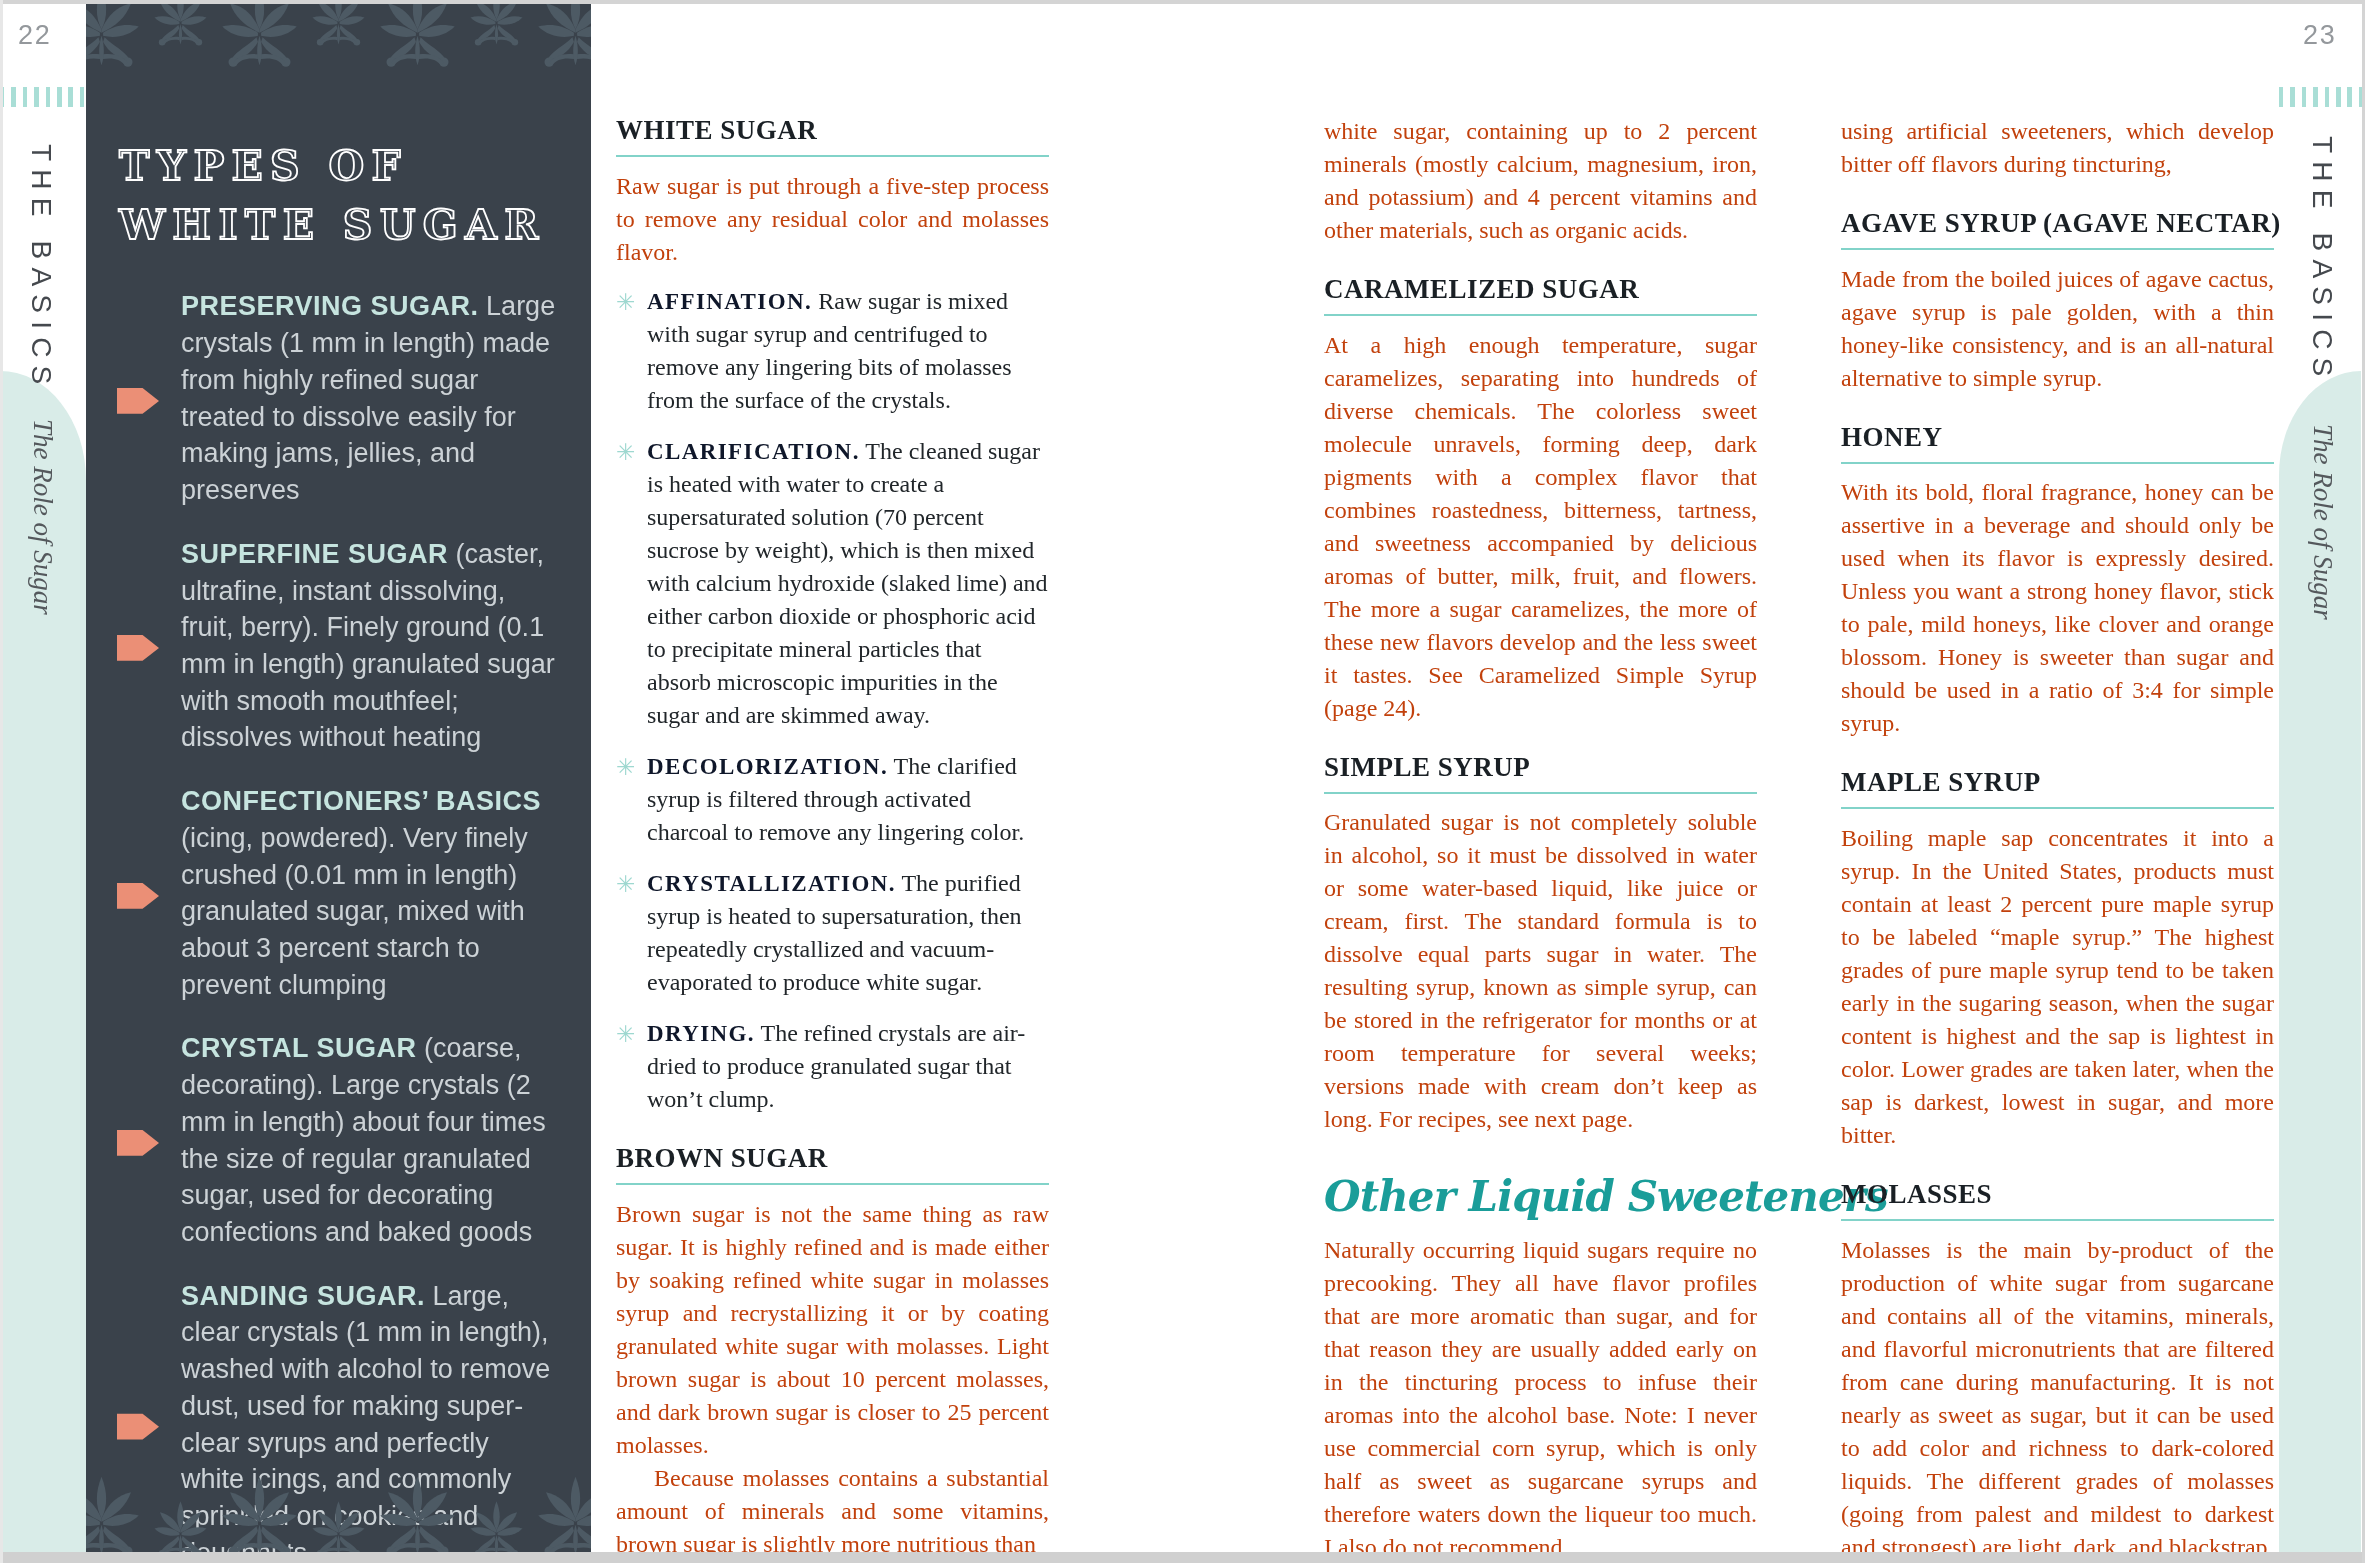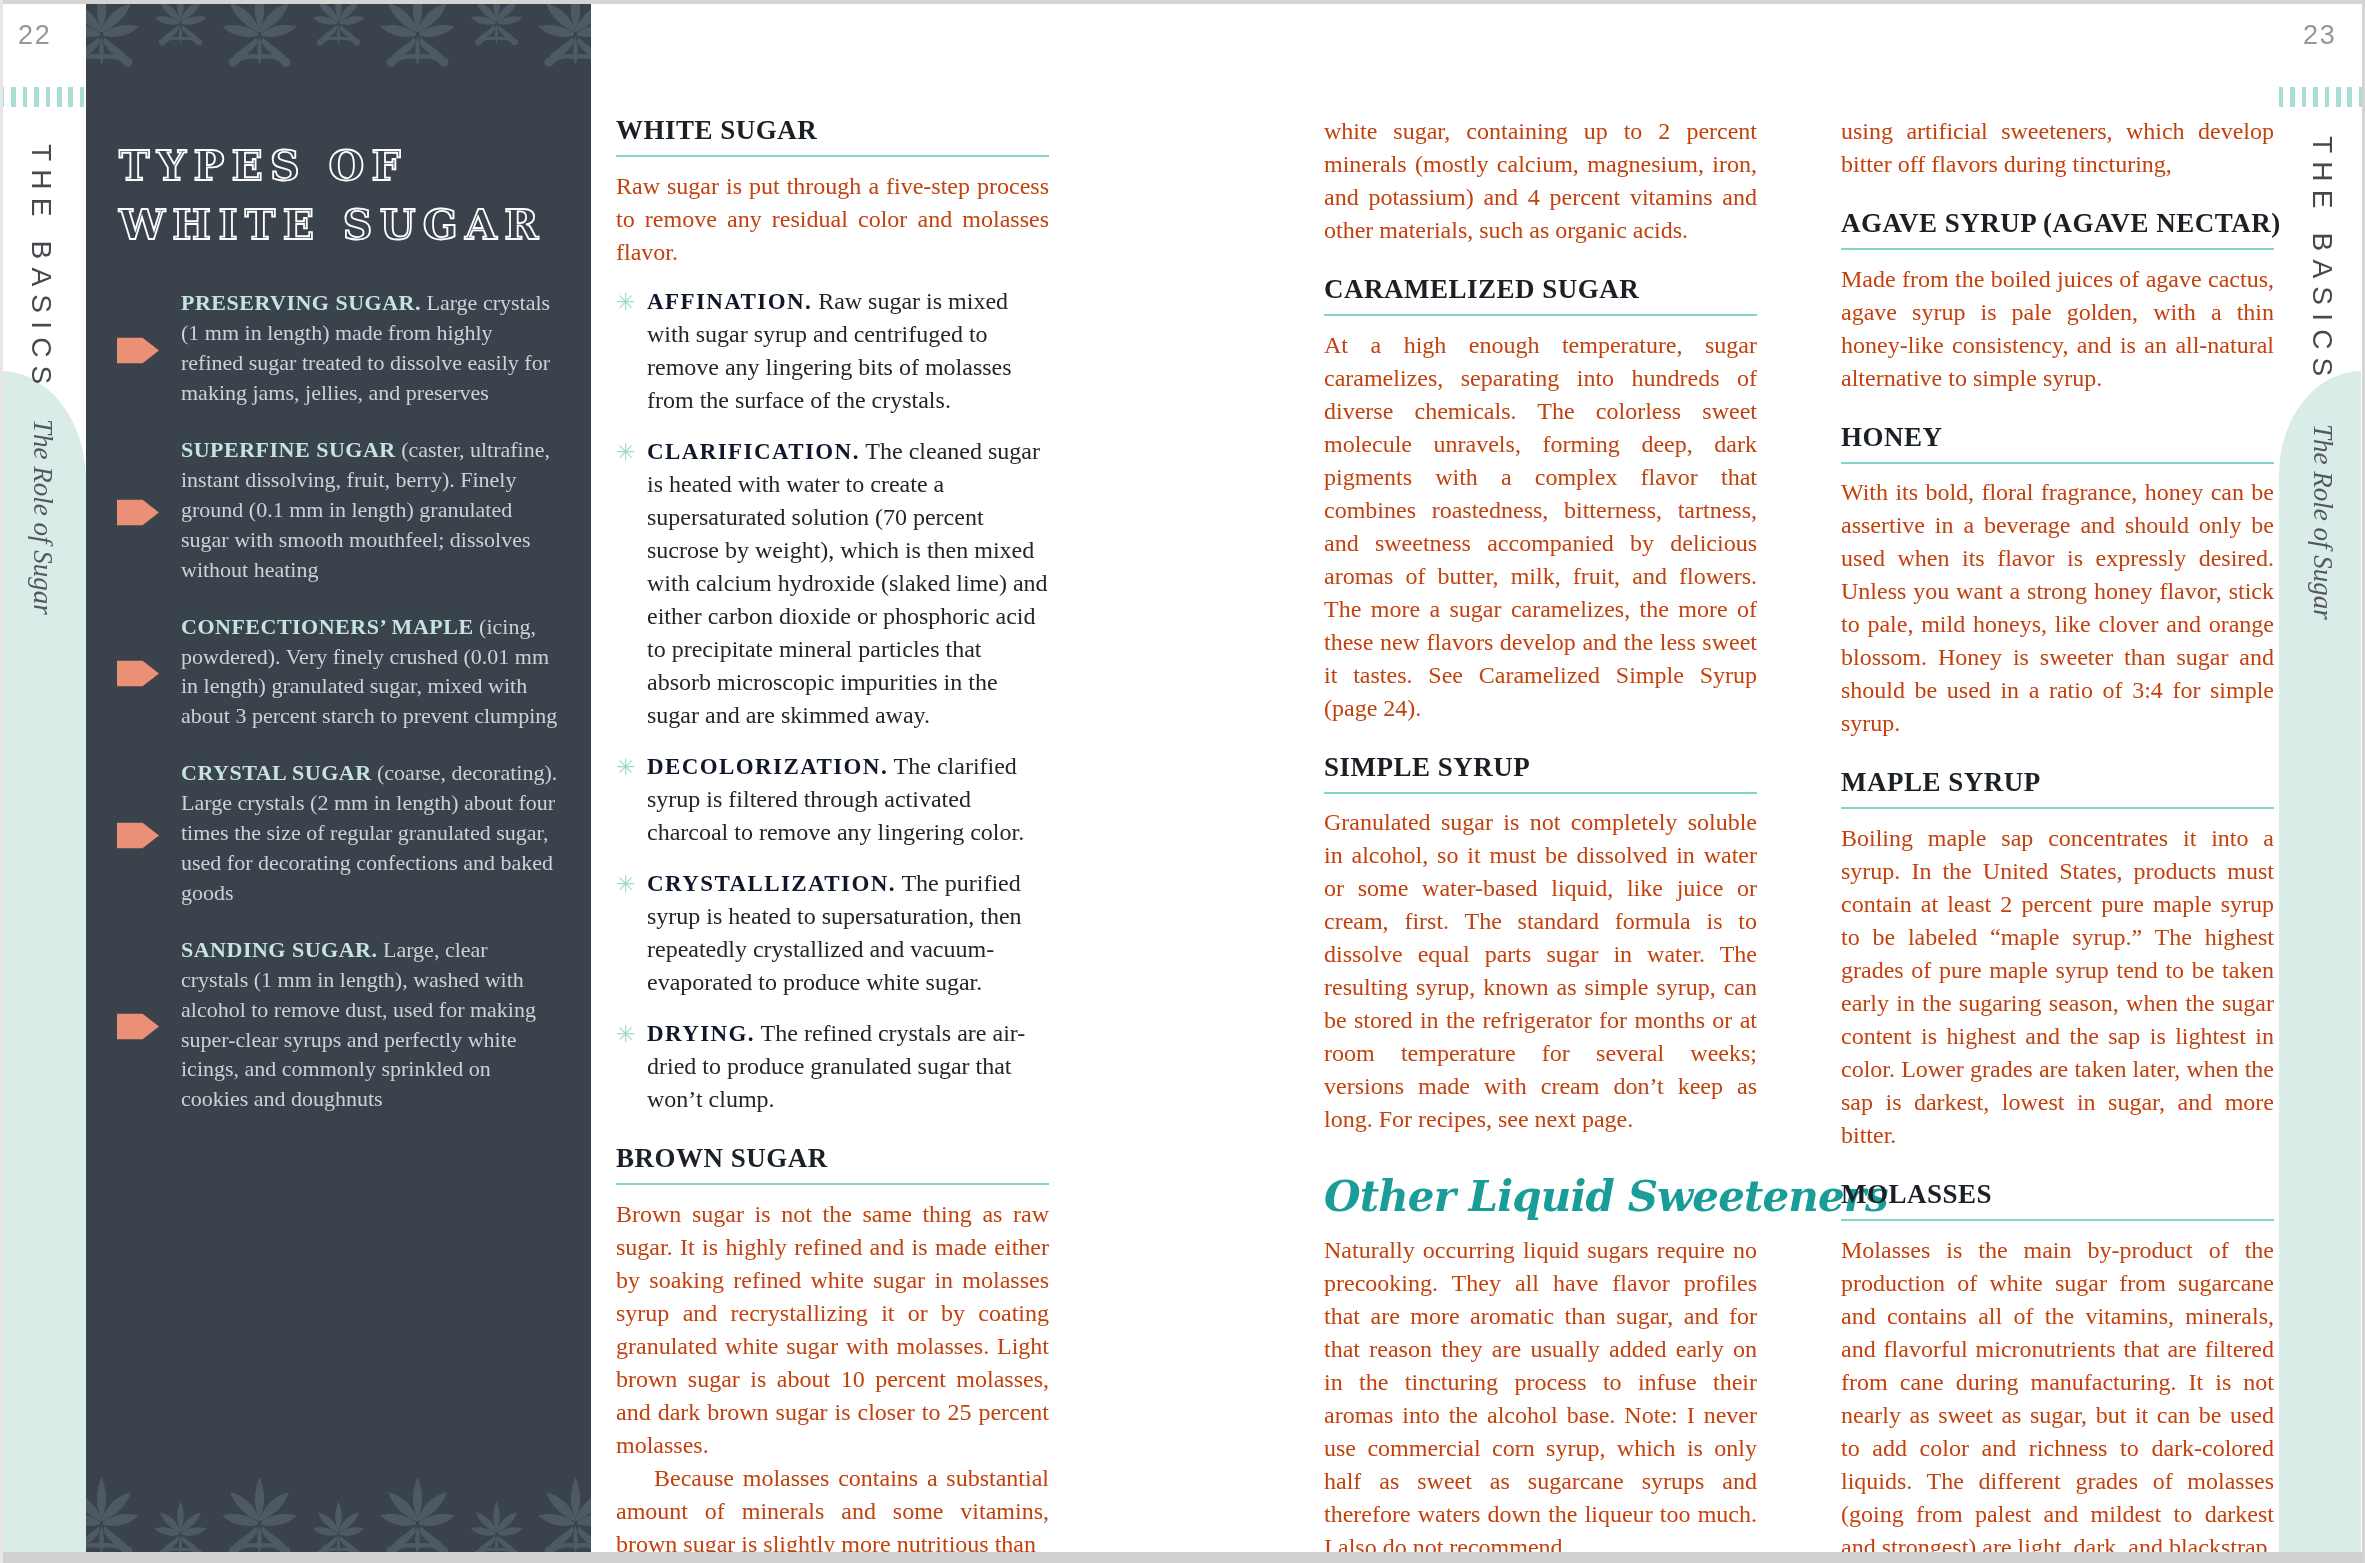--- a/index.html
+++ b/index.html
@@ -47,21 +47,21 @@
   .pattern-bottom .motif-sm{margin-bottom:11px;}
   .motif-lg{width:146px;height:160px;}
   .motif-sm{width:102px;height:113px;}
 
   .sidebar-title{margin:133px 0 0 33px;font-family:"DejaVu Serif",serif;font-weight:700;
                  font-size:41px;line-height:1.45;letter-spacing:7.3px;color:transparent;
                  -webkit-text-stroke:1.8px #ffffff;}
   .sugar-list{margin:33px 33px 0 31px;padding:0;list-style:none;}
   .sugar-item{display:flex;gap:22px;margin-bottom:27px;}
   .arrow-icon{flex:0 0 42px;margin-top:4.5px;}
-  .sugar-text{font-family:Liberation Serif, serif;font-size:22px;line-height:1.36;
+  .sugar-text{font-family:Liberation Sans, sans-serif;font-size:27px;line-height:1.36;
               color:#ccd2d6;width:397px;}
   .sugar-term{font-weight:700;color:#c6e4df;letter-spacing:0.5px;}
 
   
   .col{position:absolute;width:433px;z-index:2;}
   #col1{left:616px;top:115px;}
   #col2{left:1324px;top:115px;}
   #col3{left:1841px;top:115px;}
   .h-sec{font-family:"Liberation Serif",serif;font-weight:700;font-size:27px;
          letter-spacing:0.5px;color:#1a2025;padding-bottom:9px;
@@ -160,21 +160,21 @@
     <li class="sugar-item">
       <svg class="arrow-icon" viewBox="0 0 46 30">
           <polygon points="0,1 28,1 46,15 28,29 0,29" fill="#eb8f76"></polygon>
         </svg>
       <div class="sugar-text"><span class="sugar-term">SUPERFINE SUGAR</span> <span>(caster, ultrafine, instant dissolving, fruit, berry). Finely ground (0.1 mm in length) granulated sugar with smooth mouthfeel; dissolves without heating</span></div>
     </li>
     <li class="sugar-item">
       <svg class="arrow-icon" viewBox="0 0 46 30">
           <polygon points="0,1 28,1 46,15 28,29 0,29" fill="#eb8f76"></polygon>
         </svg>
-      <div class="sugar-text"><span class="sugar-term">CONFECTIONERS’ MAPLE</span> <span>(icing, powdered). Very finely crushed (0.01 mm in length) granulated sugar, mixed with about 3 percent starch to prevent clumping</span></div>
+      <div class="sugar-text"><span class="sugar-term">CONFECTIONERS’ BASICS</span> <span>(icing, powdered). Very finely crushed (0.01 mm in length) granulated sugar, mixed with about 3 percent starch to prevent clumping</span></div>
     </li>
     <li class="sugar-item">
       <svg class="arrow-icon" viewBox="0 0 46 30">
           <polygon points="0,1 28,1 46,15 28,29 0,29" fill="#eb8f76"></polygon>
         </svg>
       <div class="sugar-text"><span class="sugar-term">CRYSTAL SUGAR</span> <span>(coarse, decorating). Large crystals (2 mm in length) about four times the size of regular granulated sugar, used for decorating confections and baked goods</span></div>
     </li>
     <li class="sugar-item">
       <svg class="arrow-icon" viewBox="0 0 46 30">
           <polygon points="0,1 28,1 46,15 28,29 0,29" fill="#eb8f76"></polygon>

